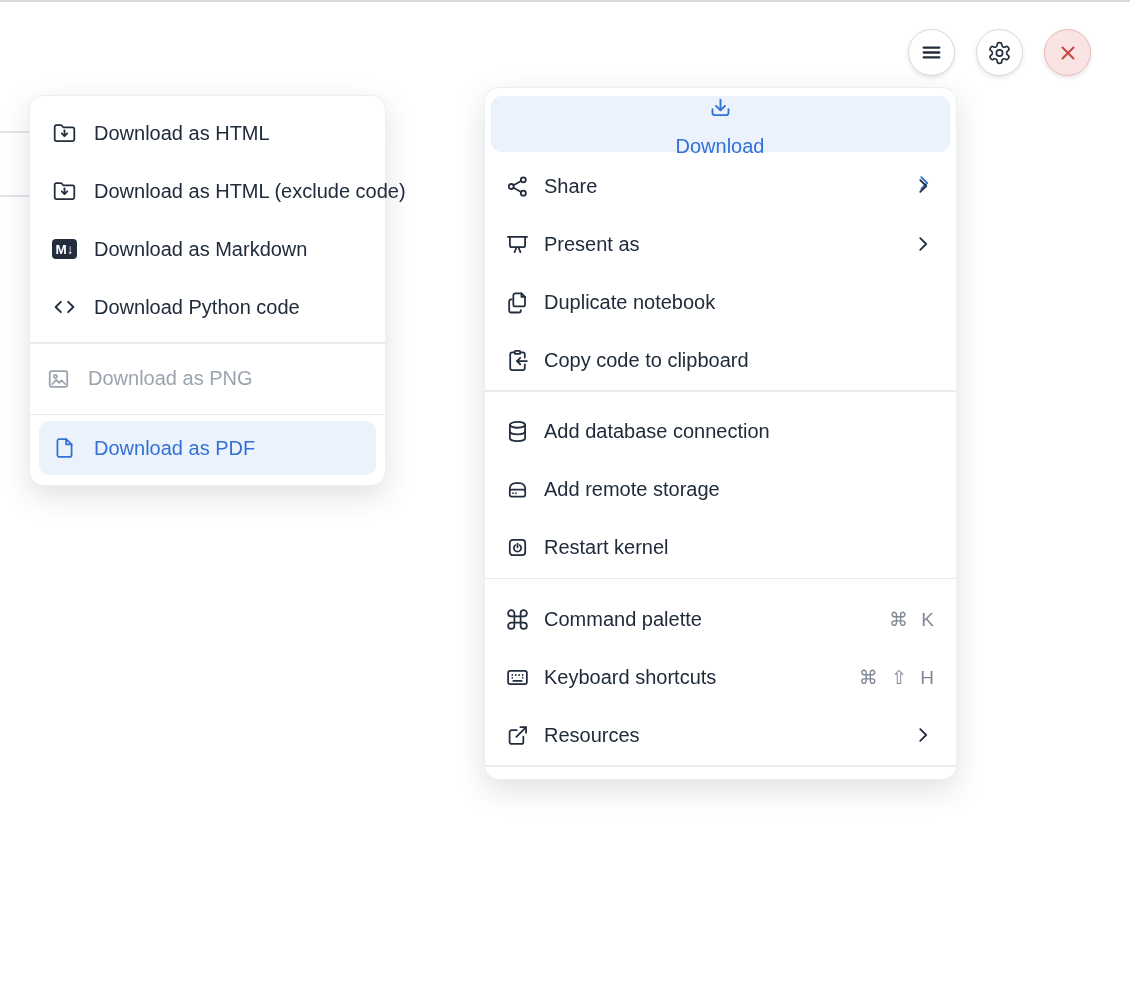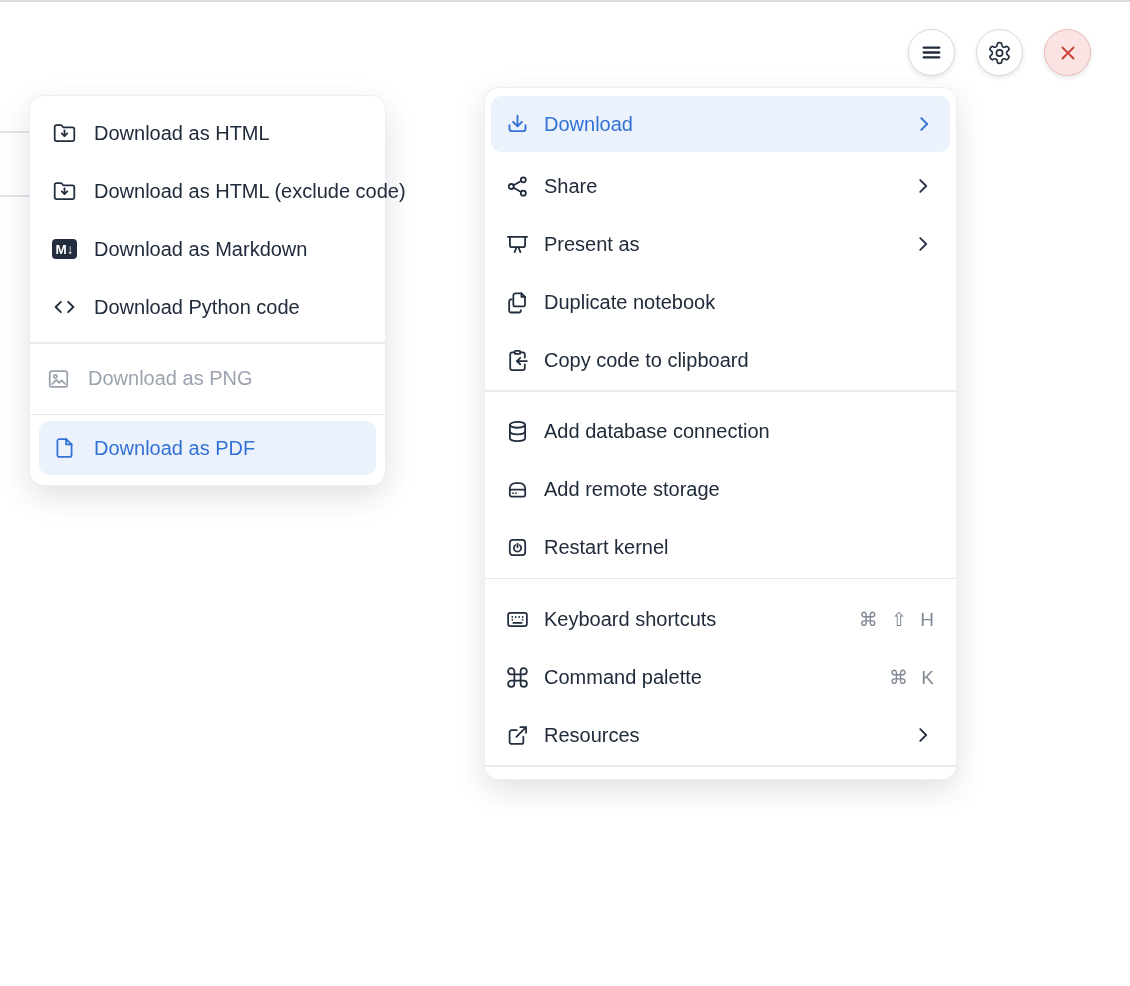--- a/index.html
+++ b/index.html
@@ -39,21 +39,21 @@
     height:58px; display:flex; align-items:center; gap:17px;
     padding:0 22px; font-size:20px; color:#202b3b; cursor:pointer; white-space:nowrap;
   }
   .panel.right .mi { gap:14px; padding:10px 22px 0 20px; }
   .ic { width:25px; height:25px; flex:0 0 auto; display:flex; align-items:center; justify-content:center; }
   .ic svg { stroke:#222d3d; }
   .end { margin-left:auto; display:flex; align-items:center; }
 
   .mi.active { background:#ebf2fc; border-radius:10px; color:#3371d4; }
   .mi.active .ic svg, .mi.active .end svg { stroke:#3371d4; }
-  .panel.right .mi.active { margin:0 6px; padding:0 15px 0 14px; height:56px; }
+  .panel.right .mi.active { margin:0 6px; padding:0 15px 0 14px; height:56px;flex-direction:column; }
   .panel.left  .mi.active { margin:0 9px; padding:0 13px; height:54px; }
 
   .mi.disabled { color:#9ba3af; cursor:default;padding-left:16px; }
   .mi.disabled .ic svg { stroke:#9ba3af; }
 
   .divider { height:1.5px; background:#e8ebee; margin:6px 0; }
 
   .chev svg { stroke:#273143; }
   .shortcut { color:#7f8995; font-size:19px; word-spacing:8px; }
 
@@ -276,37 +276,37 @@
         </svg>
     </span>
     <span class="label">Restart kernel</span>
   </div>
 
   <div class="divider"></div>
 
   <div class="mi">
     <span class="ic">
       <svg width="25" height="25" viewBox="0 0 24 24" fill="none" stroke-width="1.7" stroke-linecap="round" stroke-linejoin="round">
+          <path d="M15 6v12a3 3 0 1 0 3-3H6a3 3 0 1 0 3 3V6a3 3 0 1 0-3 3h12a3 3 0 1 0-3-3"></path>
+        </svg>
+    </span>
+    <span class="label">Command palette</span>
+    <span class="end shortcut">⌘ K</span>
+  </div>
+
+  <div class="mi">
+    <span class="ic">
+      <svg width="25" height="25" viewBox="0 0 24 24" fill="none" stroke-width="1.7" stroke-linecap="round" stroke-linejoin="round">
           <rect x="3" y="5.6" width="18" height="12.8" rx="2"></rect>
           <path d="M7 9.6h.01M10.3 9.6h.01M13.6 9.6h.01M17 9.6h.01M7 12.3h.01M17 12.3h.01"></path>
           <path d="M8 15.3h8"></path>
         </svg>
     </span>
     <span class="label">Keyboard shortcuts</span>
     <span class="end shortcut">⌘ ⇧ H</span>
-  </div>
-
-  <div class="mi">
-    <span class="ic">
-      <svg width="25" height="25" viewBox="0 0 24 24" fill="none" stroke-width="1.7" stroke-linecap="round" stroke-linejoin="round">
-          <path d="M15 6v12a3 3 0 1 0 3-3H6a3 3 0 1 0 3 3V6a3 3 0 1 0-3 3h12a3 3 0 1 0-3-3"></path>
-        </svg>
-    </span>
-    <span class="label">Command palette</span>
-    <span class="end shortcut">⌘ K</span>
   </div>
 
   <div class="mi">
     <span class="ic">
       <svg width="25" height="25" viewBox="0 0 24 24" fill="none" stroke-width="1.7" stroke-linecap="round" stroke-linejoin="round">
           <path d="M17.6 13.2v5a1.9 1.9 0 0 1-1.9 1.9H6.3a1.9 1.9 0 0 1-1.9-1.9V8.8a1.9 1.9 0 0 1 1.9-1.9h5"></path>
           <path d="M14.8 4h5.4v5.4"></path>
           <path d="m10.9 13.3 9.1-9.1"></path>
         </svg>
     </span>

